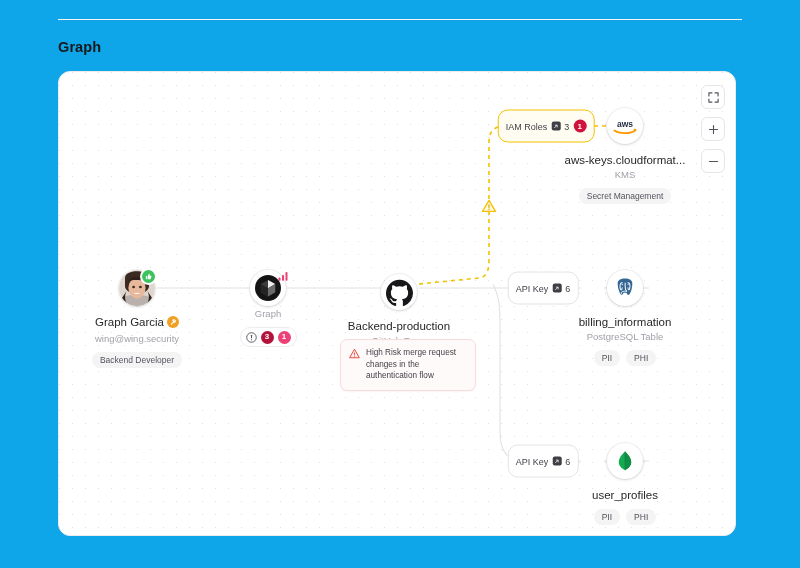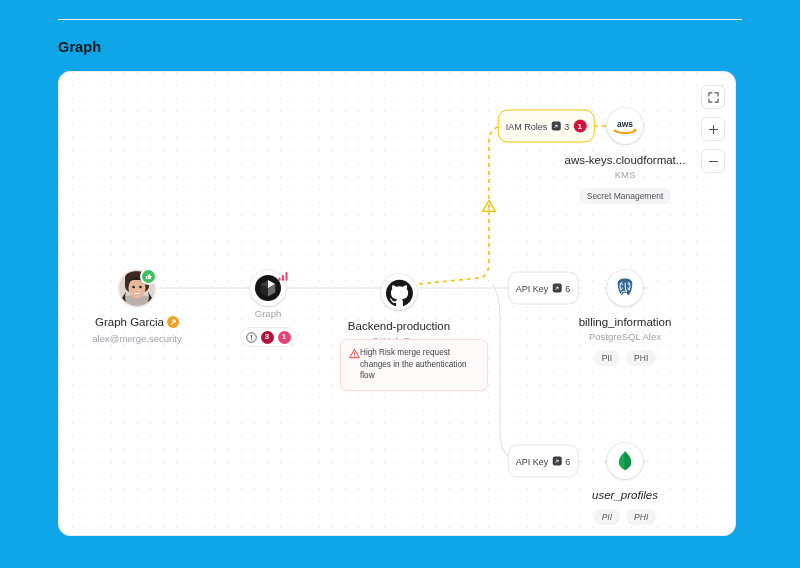--- a/index.html
+++ b/index.html
@@ -213,22 +213,23 @@
     line-height: 1;
   }
 
   
   .warn-card {
     position: absolute;
     width: 118px;
     background: #fffafa;
     border: 1px solid #fadcdc;
     border-radius: 7px;
-    padding: 7px 20px 8px 8px;
-    display: flex;
+    padding: 7px 8px 8px 8px;
+    display: flex;
+    gap: 6px;
     box-shadow: 0 1px 2px rgba(24,24,27,0.04);
   }
   .warn-card .wtext {
     font-size: 8.2px;
     color: #3f3f46;
     line-height: 11.5px;
   }
 
   
   .edge-warn-marker {
@@ -312,21 +313,24 @@
             </svg>
           </div>
         </div>
         <div class="node-title">
           <span>Graph Garcia</span><span class="name-badge"><svg width="12" height="12" viewBox="0 0 12 12">
                 <circle cx="6" cy="6" r="6" fill="#f0a024"></circle>
                 <path d="M7.9 3.7a1.35 1.35 0 1 0-1.8 1.95L4 7.75v0.9h1.1v-0.8h0.8v-0.8h0.75l0.45-0.45a1.35 1.35 0 0 0 0.8-2.9z" fill="#ffffff"></path>
                 <circle cx="7.6" cy="4.4" r="0.45" fill="#f0a024"></circle>
               </svg></span>
         </div>
-        <div class="node-sub">alex@merge.security</div>
+        <div class="node-sub">wing@wing.security</div>
+        <div class="tag-row">
+          <span class="tag">Backend Developer</span>
+        </div>
       </div>
 
       <div class="node" style="left:209px; top:198px;">
         <div class="node-icon-wrap">
           <div class="node-icon">
             <svg width="26" height="26" viewBox="0 0 26 26">
               <circle cx="13" cy="13" r="13" fill="#141414"></circle>
               <path d="M13 5 L20.2 9.1 L20.2 17.3 L13 21.4 L5.8 17.3 L5.8 9.1 Z" fill="#3c3c3c"></path>
               <path d="M13 5 L20.2 9.1 L13 13.3 Z" fill="#ffffff" opacity="0.92"></path>
               <path d="M13 13.3 L20.2 9.1 L20.2 17.3 L13 21.4 Z" fill="#6b6b6b"></path>
@@ -399,28 +403,28 @@
               <path d="M9 6.2c-1.6 0-2.6 1.7-2.4 4.3 0.1 1.9 0.7 3.6 1.3 3.6 0.5 0 0.9-1 1-2.3" fill="none" stroke="#ffffff" stroke-width="1.1" stroke-linecap="round"></path>
               <path d="M15.2 6.2c1.6 0 2.4 1.8 2.2 4.3-0.2 1.9-0.7 3.5-1.3 3.5-0.5 0-0.8-0.9-0.9-2.2" fill="none" stroke="#ffffff" stroke-width="1.1" stroke-linecap="round"></path>
               <path d="M12.2 6.6c-0.2 3 0 5.3 0.3 6.6 0.2 0.9 0.6 1.5 1.2 1.5" fill="none" stroke="#ffffff" stroke-width="1.1" stroke-linecap="round"></path>
               <path d="M8.3 18.4c-0.7-0.6-0.6-1.6 0.5-2.2 1.3-0.7 3.4-0.8 4.9-0.5" fill="none" stroke="#ffffff" stroke-width="1" stroke-linecap="round"></path>
               <circle cx="9.1" cy="8.4" r="0.7" fill="#ffffff"></circle>
               <circle cx="15.4" cy="8.3" r="0.6" fill="#ffffff"></circle>
             </svg>
           </div>
         </div>
         <div class="node-title">billing_information</div>
-        <div class="node-sub">PostgreSQL Alex</div>
+        <div class="node-sub">PostgreSQL Table</div>
         <div class="tag-row">
           <span class="tag">PII</span>
           <span class="tag">PHI</span>
         </div>
       </div>
 
-      <div class="node" style="left:566px; top:371px;font-style:italic;">
+      <div class="node" style="left:566px; top:371px;">
         <div class="node-icon-wrap">
           <div class="node-icon">
             <svg width="20" height="22" viewBox="0 0 20 22">
               <path d="M10 1.2 C 13.4 5 16.2 8 16.2 12 C 16.2 15.8 13.4 18.6 10.6 19.6 L 10 20.8 L 9.4 19.6 C 6.6 18.6 3.8 15.8 3.8 12 C 3.8 8 6.6 5 10 1.2 Z" fill="#13aa52"></path>
               <path d="M10 1.2 C 13.4 5 16.2 8 16.2 12 C 16.2 15.8 13.4 18.6 10.6 19.6 L 10 20.8 Z" fill="#0f8f45"></path>
               <rect x="9.6" y="3" width="0.8" height="17" fill="#0b7a3a" opacity="0.55"></rect>
             </svg>
           </div>
         </div>
         <div class="node-title">user_profiles</div>

